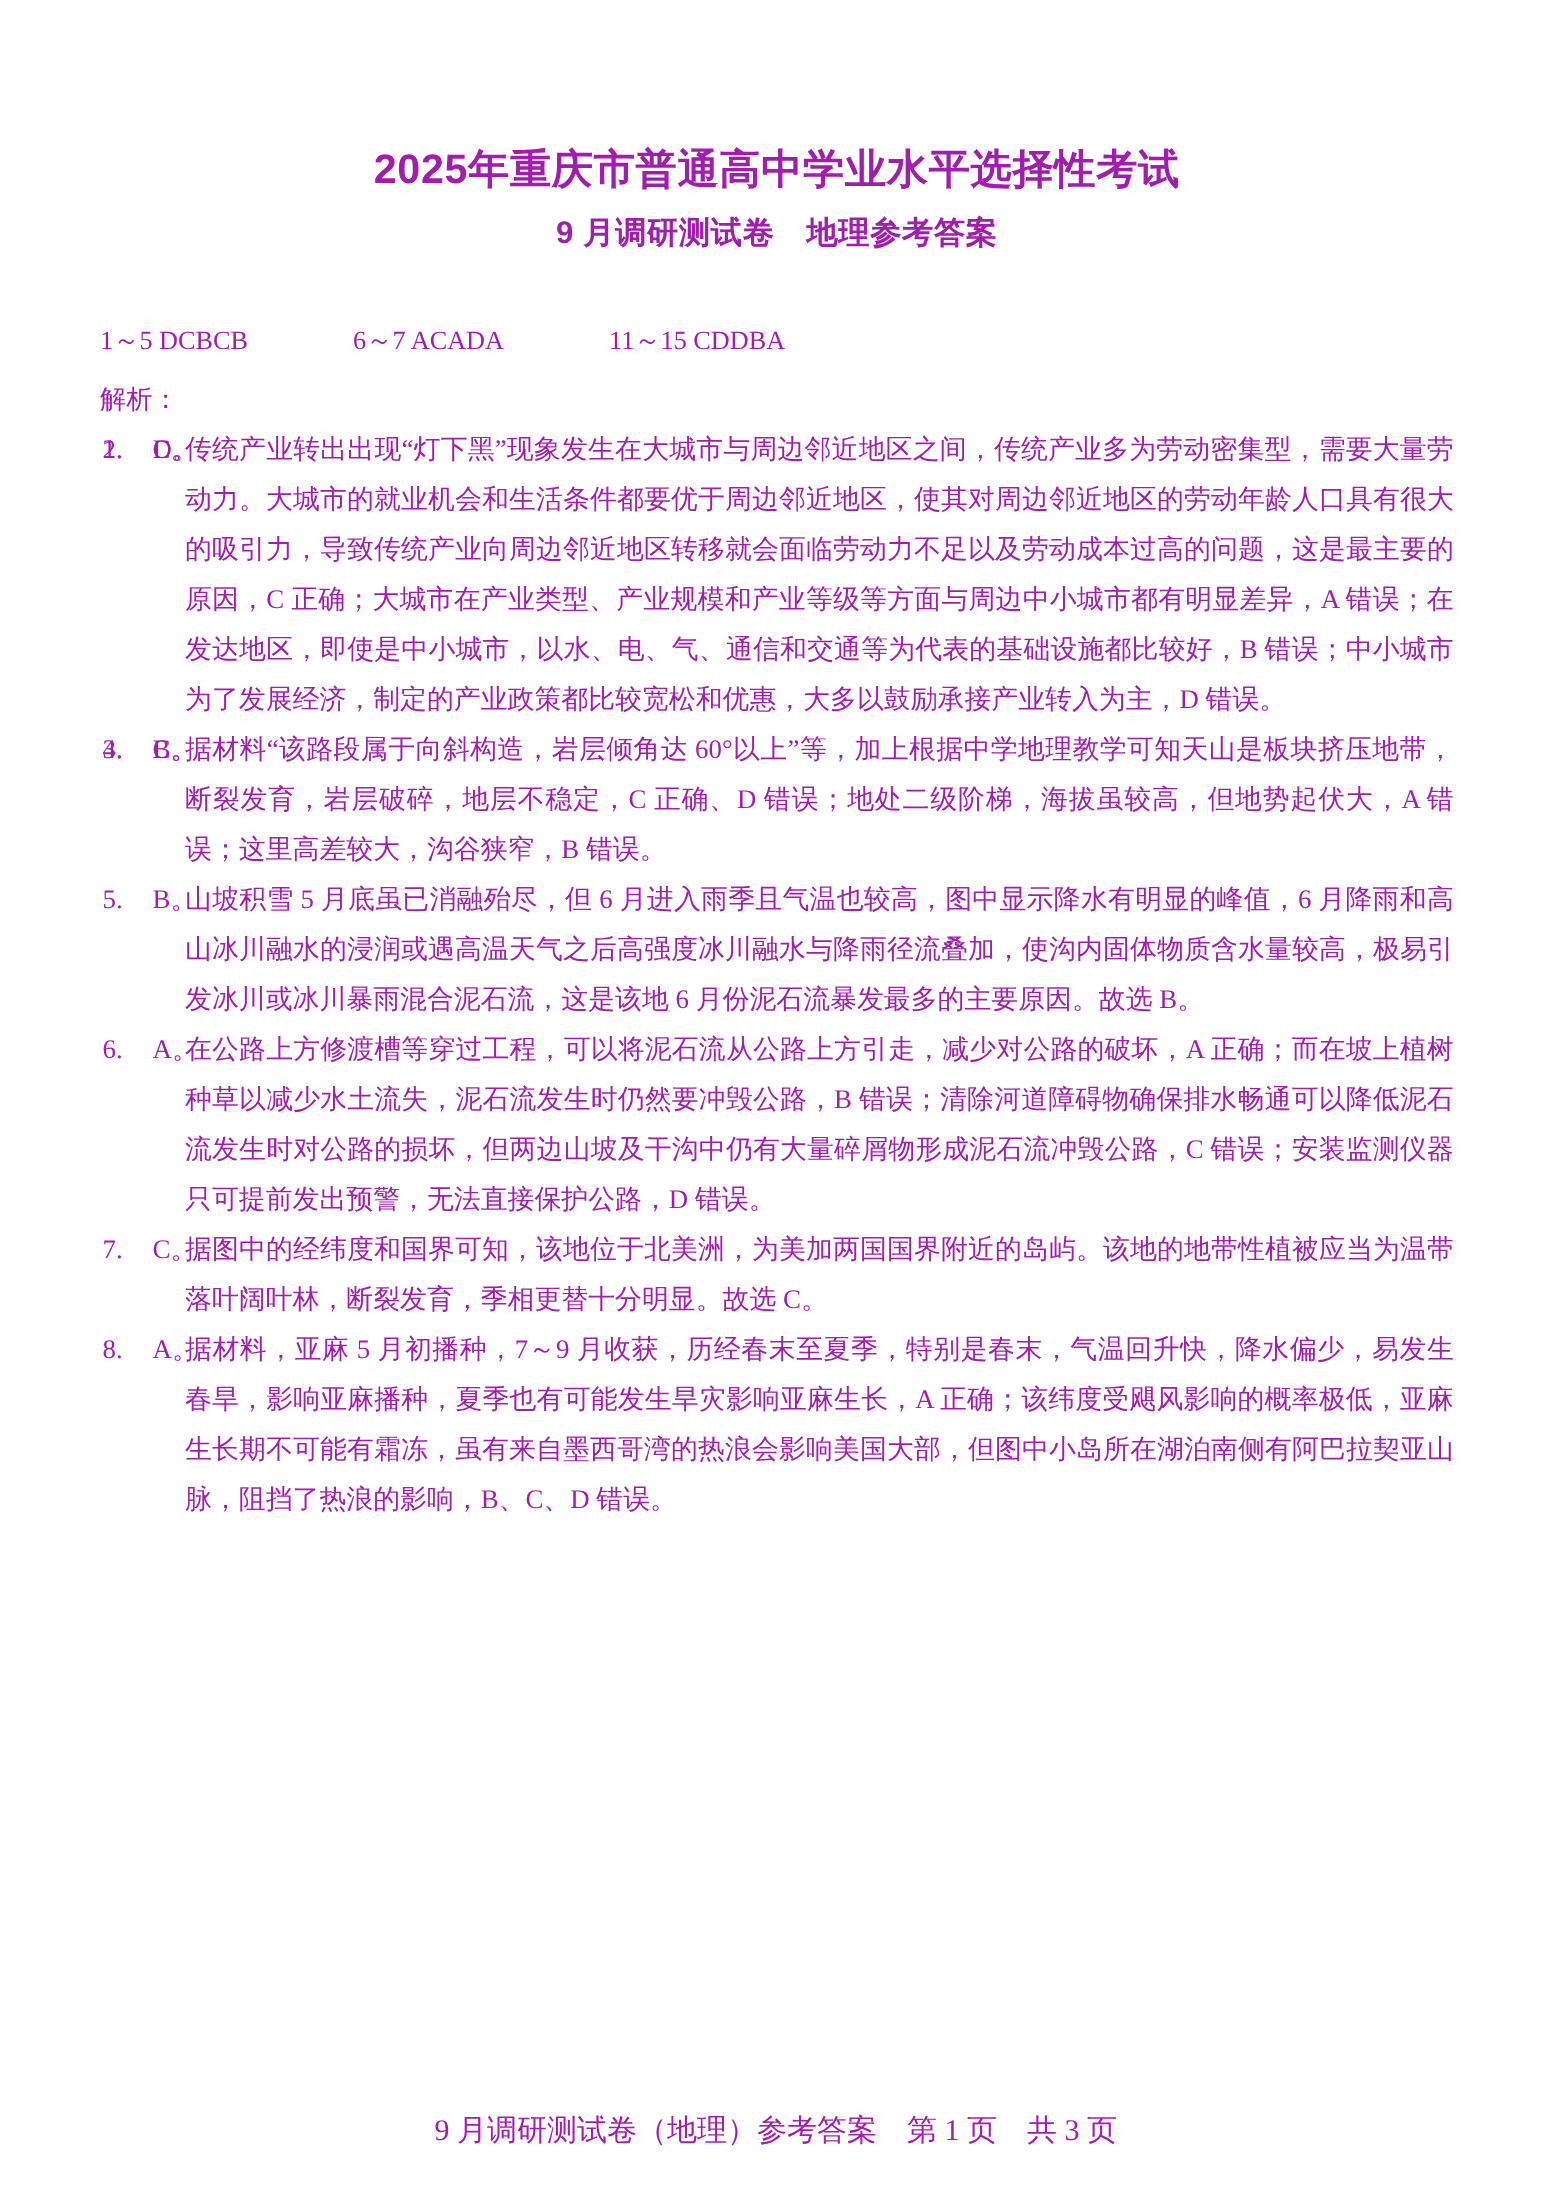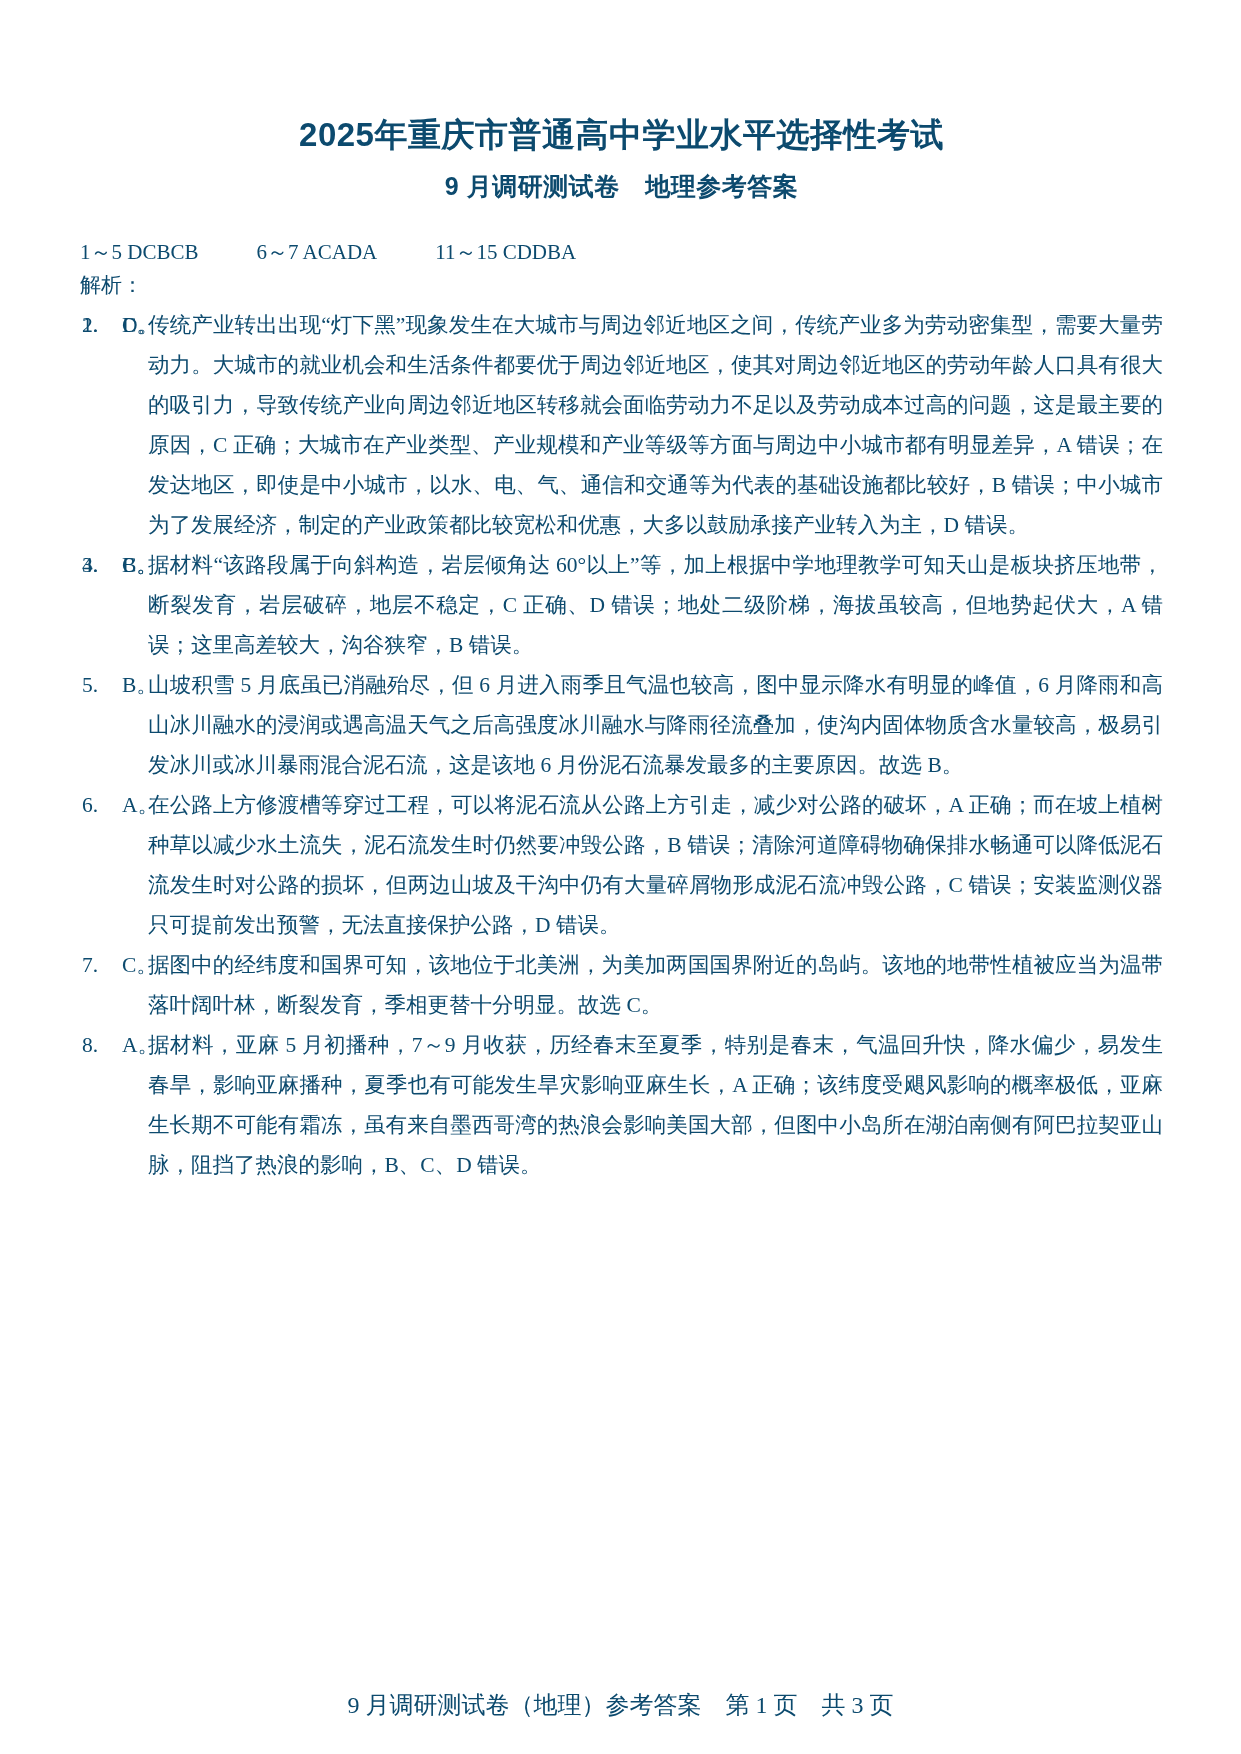--- a/index.html
+++ b/index.html
@@ -6,21 +6,21 @@
     margin: 0;
     padding: 0;
     background: #ffffff;
   }
   .page {
     position: relative;
     width: 1241px;
     height: 1754px;
     margin: 0 auto;
     background: #ffffff;
-    color: #0c4a6e;
+    color: #a21caf;
     font-family: "Liberation Serif", "DejaVu Serif", serif;
     box-sizing: border-box;
     padding: 0 78px 0 80px;
     overflow: hidden;
   }
   .title1 {
     padding-top: 118px;
     text-align: center;
     font-family: "Liberation Sans", "DejaVu Sans", sans-serif;
     font-weight: bold;
@@ -31,28 +31,29 @@
   .title2 {
     margin-top: 17px;
     text-align: center;
     font-family: "Liberation Sans", "DejaVu Sans", sans-serif;
     font-weight: bold;
     font-size: 25px;
     line-height: 34px;
     letter-spacing: 0.5px;
   }
   .answer-key {
-    margin-top: 36px;
+    margin-top: 56px;
     display: flex;
-    gap: 58px;
+    gap: 84px;
     font-size: 21px;
     line-height: 26px;
     white-space: pre;
   }
   .analysis-label {
+    margin-top: 14px;
     font-size: 21px;
     line-height: 40px;
   }
   .items {
     font-size: 21.5px;
   }
   .item {
     position: relative;
     padding-left: 68px;
     line-height: 40px;

